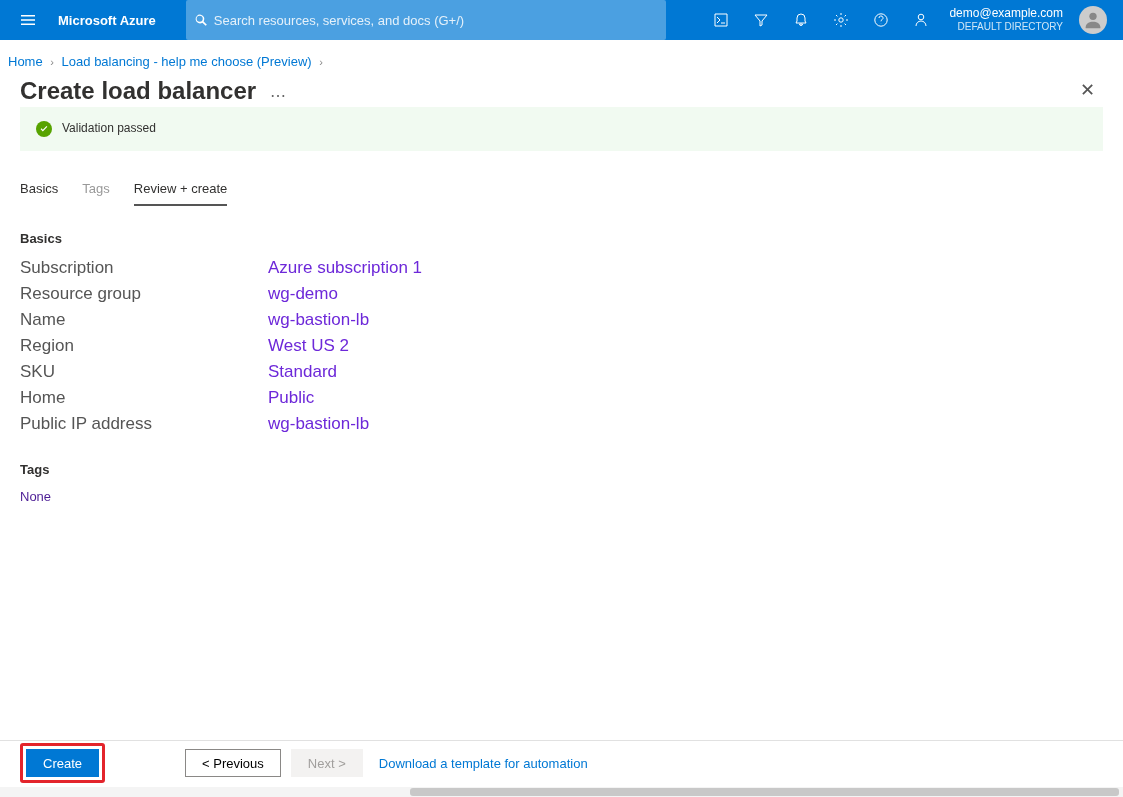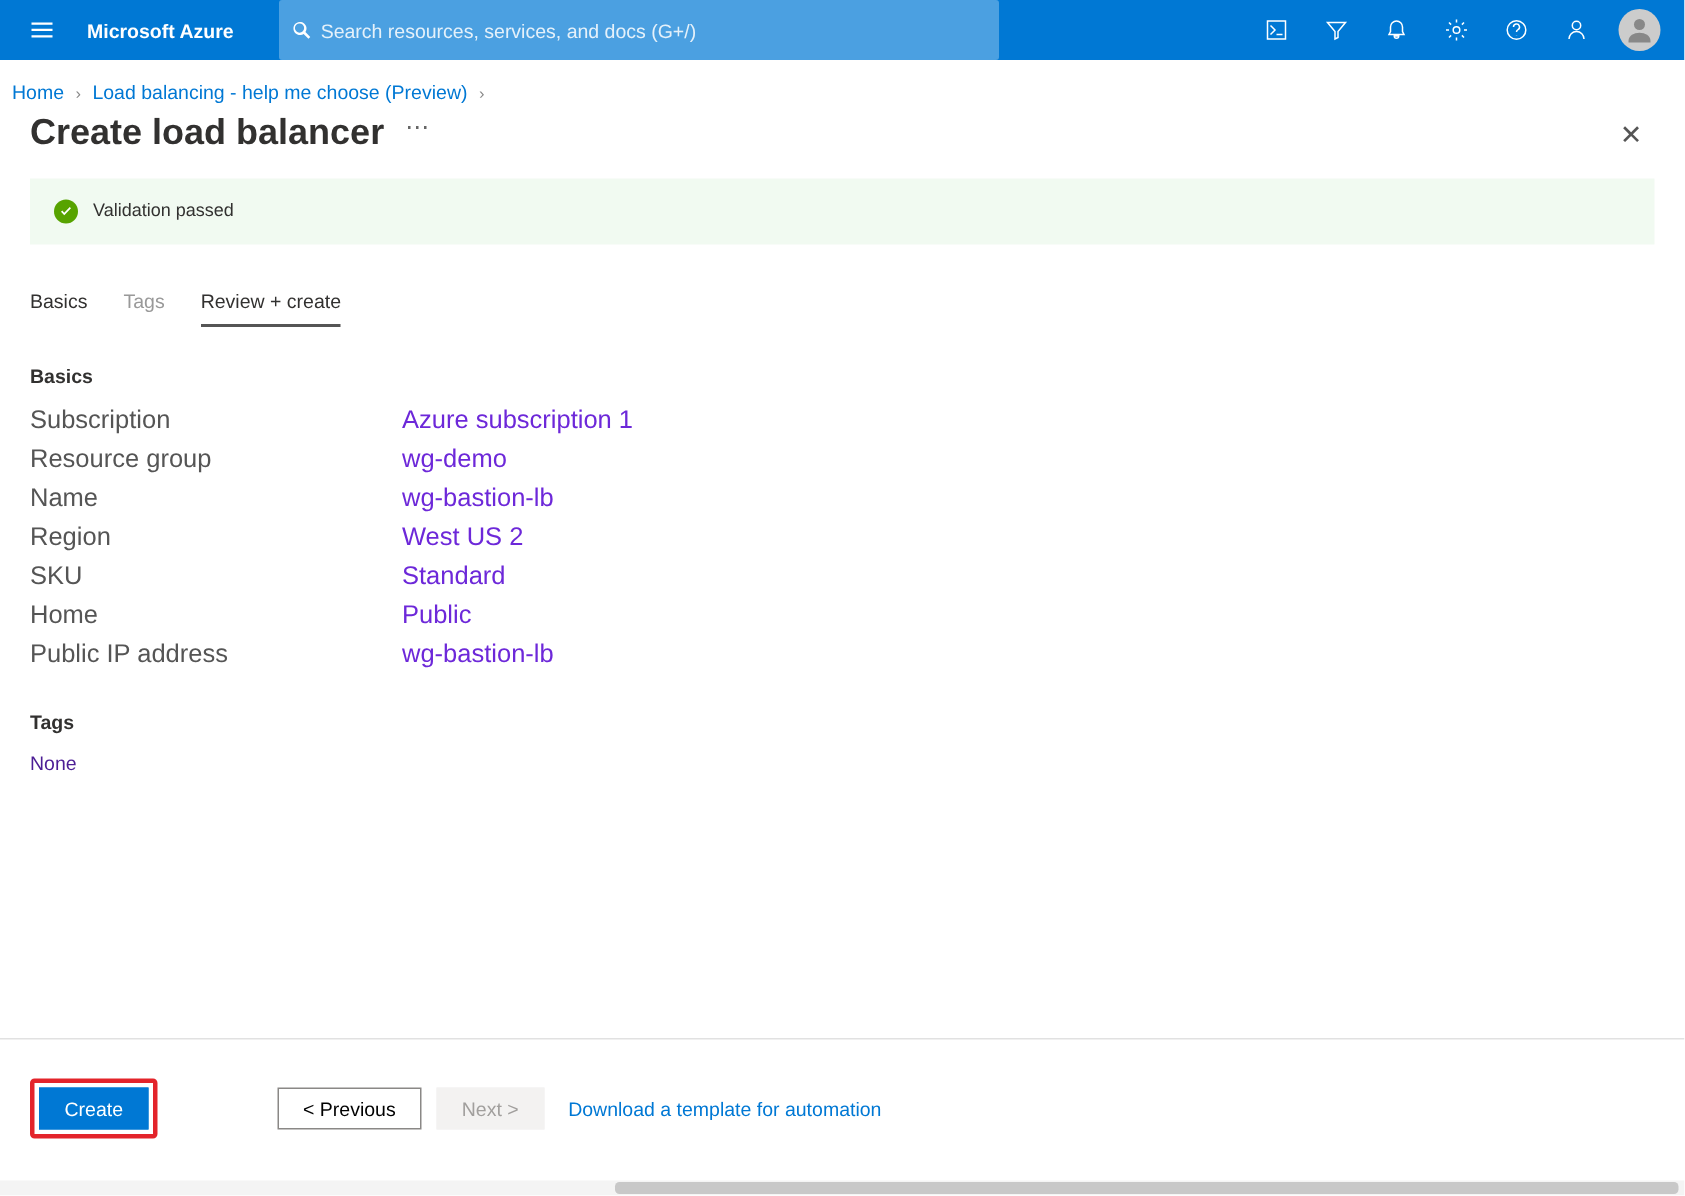--- a/index.html
+++ b/index.html
@@ -84,22 +84,22 @@
   .crumbs {
     padding: 14px 20px 4px 8px;
     font-size:13px;
   }
   .crumbs a { color:#0078d4; text-decoration:none; cursor:pointer; }
   .crumbs .sep { color:#888; padding:0 4px; font-size:11px; }
 
   
   .title-row {
     display:flex;
-    align-items:flex-start;
-    padding: 2px 20px 14px 20px;
+    align-items:flex-end;
+    padding: 2px 20px 2px 20px;
   }
   .page-title {
     font-size:24px;
     font-weight:600;
   }
   .title-dots {
     margin-left:14px;
     color:#666;
     cursor:pointer;
     font-size:16px;
@@ -172,21 +172,21 @@
   .kv-row .v { color:#6d28d9; }
   .tags-section { margin-top:28px; }
   .none-val { color:#4c1d95; font-size:13px; margin-top:10px; }
 
   
   .footer {
     position:absolute;
     left:0; right:0;
     bottom:12px;
     border-top:1px solid #e1e1e1;
-    padding:26px 20px;
+    padding:2px 20px;
     display:flex;
     align-items:center;
     gap:10px;
     background:#fff;
   }
   .btn {
     height:28px;
     padding:0 16px;
     font-size:13px;
     border:1px solid #8a8886;
@@ -279,20 +279,24 @@
           <circle cx="8" cy="8" r="6.2" fill="none" stroke="#fff"></circle>
           <path d="M6 6a2 2 0 1 1 3 1.7C8.4 8 8 8.5 8 9.3M8 11.3v.2" stroke="#fff" fill="none"></path>
         </svg>
       </div>
     <div class="top-icon">
         <svg viewBox="0 0 16 16">
           <circle cx="8" cy="5" r="2.8" fill="none" stroke="#fff"></circle>
           <path d="M3 14c0-2.8 2.2-5 5-5s5 2.2 5 5" fill="none" stroke="#fff"></path>
         </svg>
       </div>
+  </div>
+  <div class="account">
+    <div>demo@example.com</div>
+    <div class="dir">DEFAULT DIRECTORY</div>
   </div>
   <div class="avatar">
     <svg viewBox="0 0 24 24">
         <circle cx="12" cy="8" r="4"></circle>
         <path d="M4 20c0-4 4-6 8-6s8 2 8 6v1H4z"></path>
       </svg>
   </div>
 </div>
 
 <div class="crumbs">

